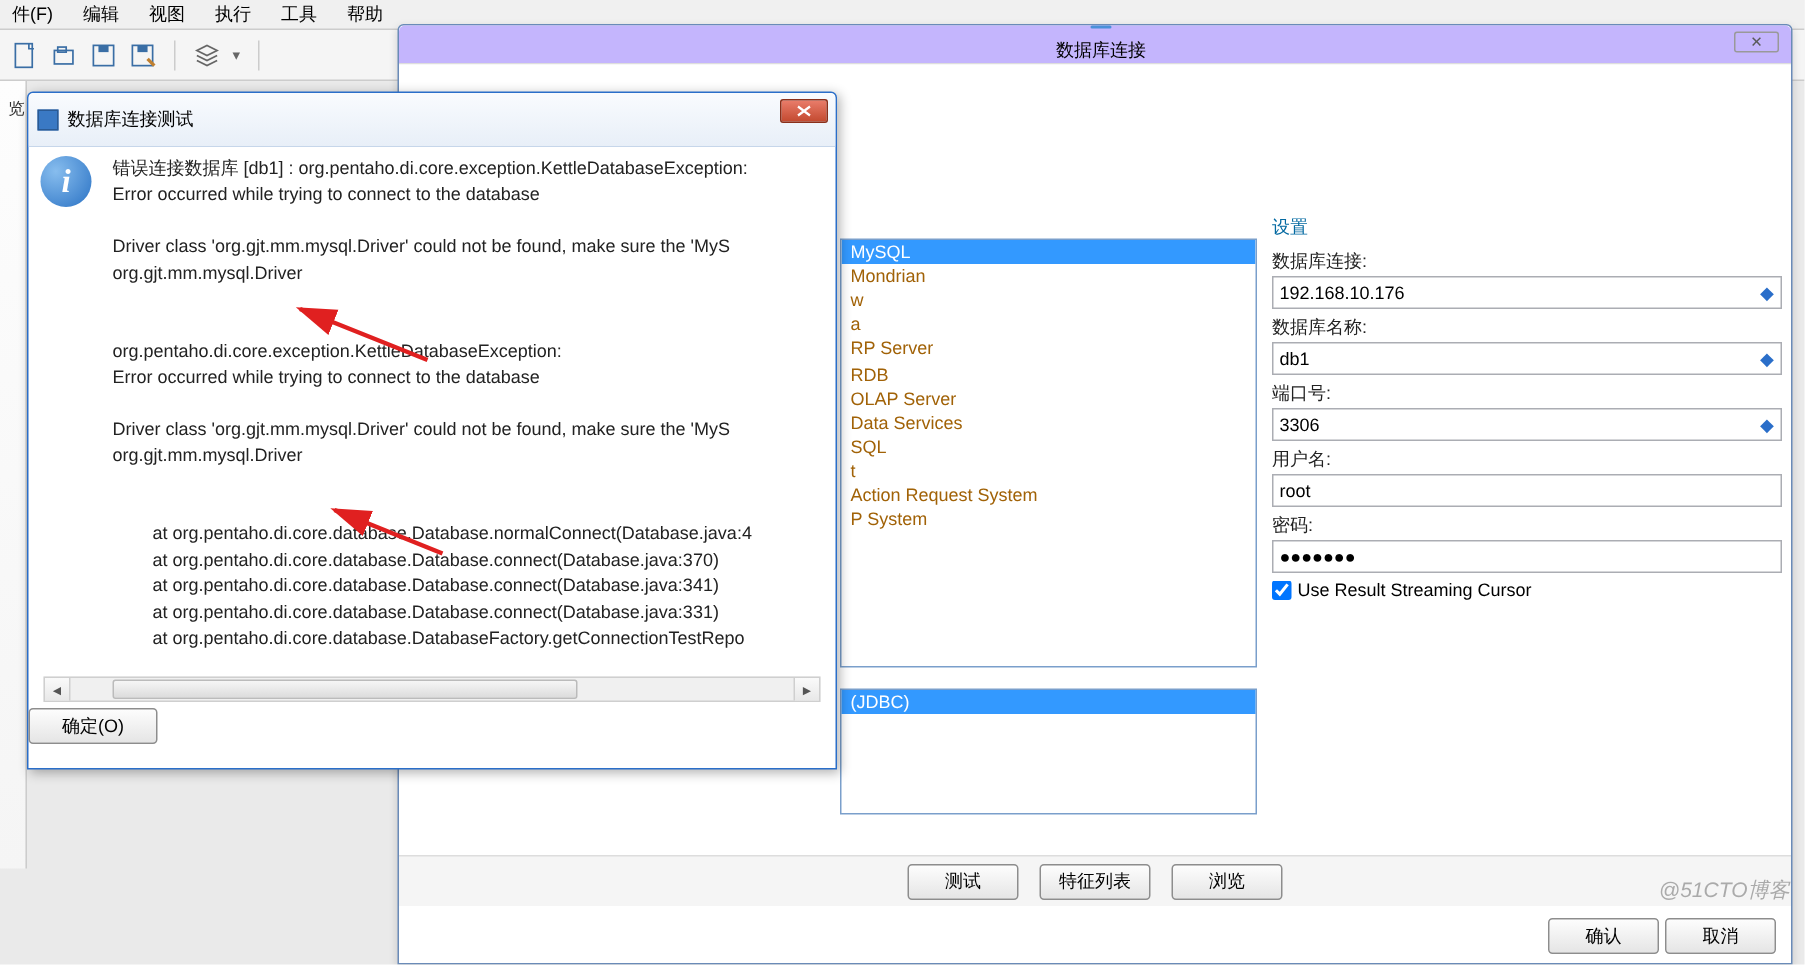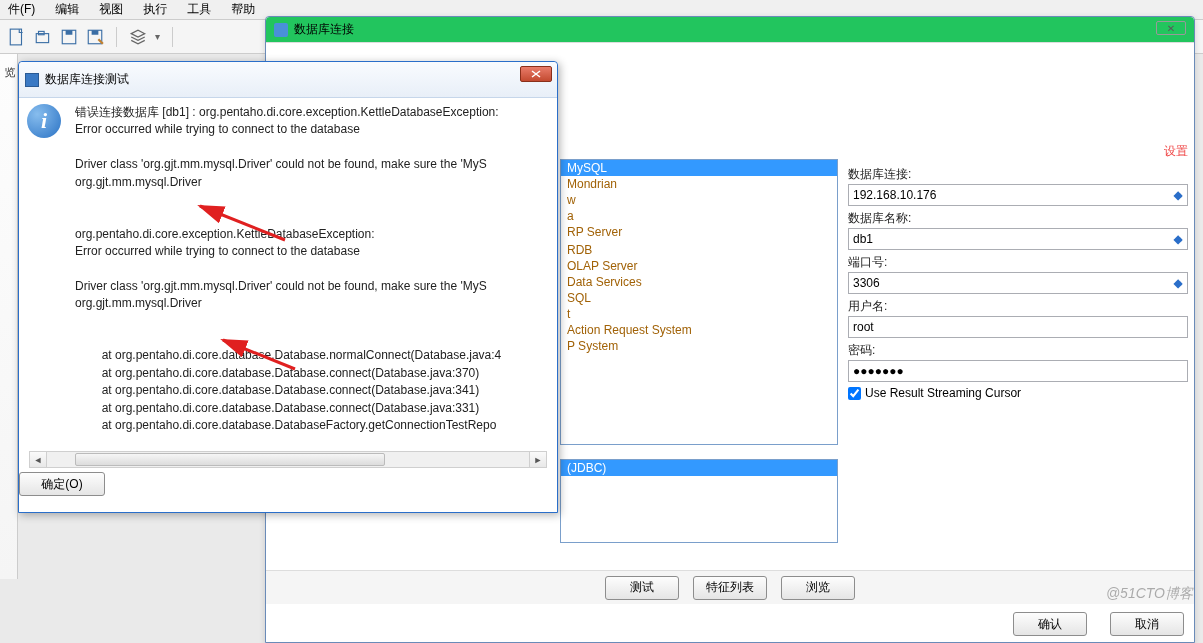--- a/index.html
+++ b/index.html
@@ -13,41 +13,41 @@
     .toolbar { position: absolute; top: 20px; left: 0; right: 0; height: 34px; background: #f5f5f5; border-bottom: 1px solid #ccc; display: flex; align-items: center; padding-left: 8px; gap: 8px; }
     .toolbar .tb-icon { width: 18px; height: 18px; display: inline-block; }
     .toolbar .sep { width: 1px; height: 20px; background: #ccc; margin: 0 4px; }
     
     
     .left-panel { position: absolute; top: 54px; left: 0; width: 18px; height: 525px; background: linear-gradient(to bottom, #fdfdfd, #f5f5f5); border-right: 1px solid #ccc; }
     .left-tab { writing-mode: vertical-rl; padding: 4px 2px; font-size: 11px; color: #333; }
 
     
     .db-conn-window { position: absolute; top: 16px; left: 265px; width: 930px; height: 627px; background: #fff; border: 1px solid #6a8bb8; border-radius: 4px 4px 0 0; box-shadow: 0 2px 6px rgba(0,0,0,.15); }
-    .db-title { height: 26px; background: #22c55e; border-bottom: 1px solid #ddd; display: flex; align-items: center; padding-left: 8px; gap: 6px; position: relative; border-radius: 4px 4px 0 0; }
+    .db-title { height: 26px; background: #c4b5fd; border-bottom: 1px solid #ddd; display: flex; align-items: center; padding-left: 8px; gap: 6px; position: relative; border-radius: 4px 4px 0 0; flex-direction: column; }
     .db-title .db-icon { width: 14px; height: 14px; background: #4a90d9; border-radius: 2px; display:inline-block; }
     .db-title .close-btn { position: absolute; right: 8px; top: 4px; width: 30px; height: 14px; border: 1px solid #999; border-radius: 2px; display:flex; align-items:center; justify-content:center; font-size:10px; color:#595959;}
     .type-list { border: 1px solid #7a9fcb; margin: 0 6px 6px 6px; height: 392px; overflow: hidden; background:#fff;}
     .type-list .item { padding: 1px 6px; color: #a16207; white-space: nowrap; }
     .type-list .item.selected { background: #3399ff; color: #fff; }
     .method-list { border: 1px solid #7a9fcb; margin: 0 6px; height: 84px; background:#fff;}
     .method-list .item { padding: 1px 6px; }
     .method-list .item.selected { background: #3399ff; color: #fff; }
-    .sect-title { font-size: 12px; color: #ef4444; margin: 100px 0 6px 0; text-align: right; }
+    .sect-title { font-size: 12px; color: #0369a1; margin: 100px 0 6px 0; }
     .field-row { margin-bottom: 4px; }
     .field-row label { display: block; font-size: 12px; color: #222; margin-bottom: 1px; }
     .field-row .input-wrap { position: relative; }
     .field-row input[type=text], .field-row input[type=password] { width: 100%; height: 22px; border: 1px solid #abadb3; padding: 2px 20px 2px 4px; font-size: 12px; background:#fff; }
     .diamond { position: absolute; right: 4px; top: 5px; width: 12px; height: 12px; display:flex; align-items:center; justify-content:center; color:#2a6ec9; font-size:12px; }
     .chk-row { margin-top: 2px; display: flex; align-items: center; gap: 4px; font-size: 12px; }
     .chk-row input { width: 13px; height: 13px; }
     
     
     .db-bottom-btns { position: absolute; left: 0; right: 0; bottom: 38px; height: 34px; background: #f5f5f5; border-top: 1px solid #ddd; display: flex; align-items: center; justify-content: center; gap: 14px; }
-    .db-ok-cancel { position: absolute; right: 10px; bottom: 6px; display: flex; gap: 23px; }
+    .db-ok-cancel { position: absolute; right: 10px; bottom: 6px; display: flex; gap: 4px; }
     .btn { min-width: 74px; height: 24px; background: linear-gradient(to bottom, #fdfdfd, #e5e5e5); border: 1px solid #8d8d8d; border-radius: 3px; font-size: 12px; cursor: pointer; padding: 0 12px; }
     
     
     .err-dialog { position: absolute; top: 61px; left: 18px; width: 540px; height: 452px; background: #fff; border: 1px solid #2a6ec9; box-shadow: 2px 2px 8px rgba(0,0,0,.3); border-radius: 4px 4px 0 0; z-index: 100; }
     .err-title { height: 36px; background: linear-gradient(to bottom, #f9fbfe, #e8eff8); border-bottom: 1px solid #c6d6ea; display:flex; align-items:center; padding-left:6px; gap:6px; position:relative; border-radius: 4px 4px 0 0;}
     .err-title .t-icon { width:14px; height:14px; background:#3a79c4; display:inline-block; border:1px solid #2a5a94; }
     .err-title .err-close { position:absolute; right:5px; top:4px; width:32px; height:16px; background: linear-gradient(to bottom, #e97c6a, #c34a30); border:1px solid #8a2f1a; border-radius:2px; display:flex; align-items:center; justify-content:center;}
     .err-title .err-close svg { }
     .err-body { padding: 6px 8px 0 8px; height: 380px; display:flex; gap:8px; }
     .info-icon { width: 40px; flex-shrink:0; }

